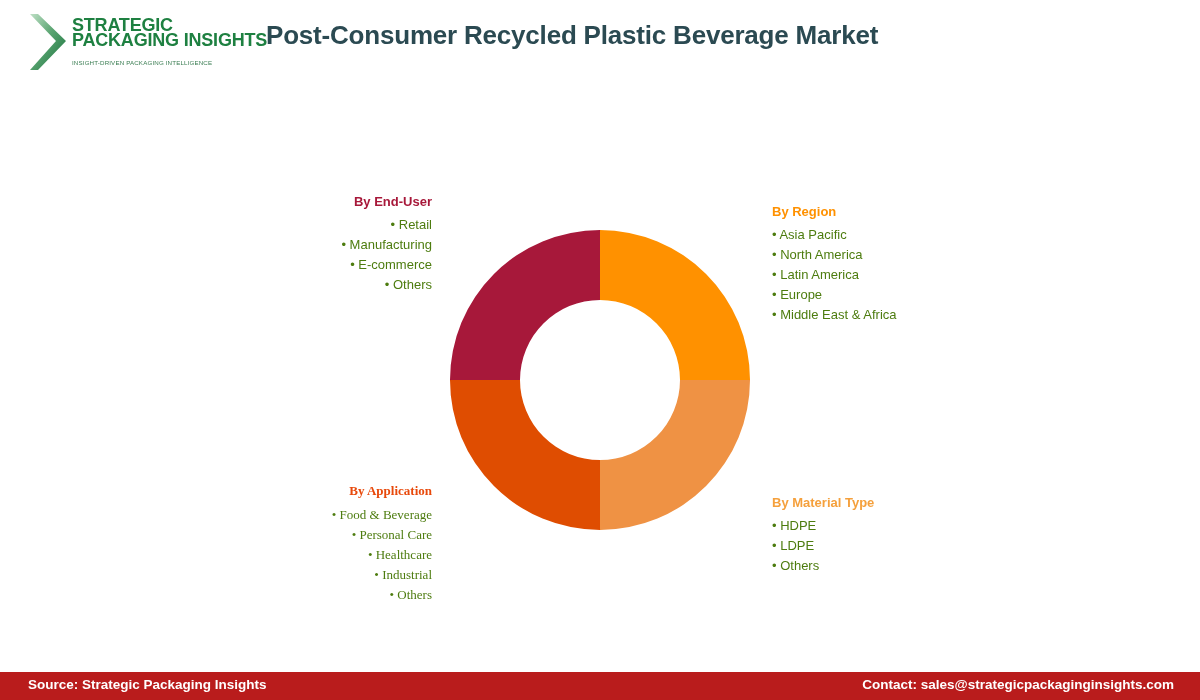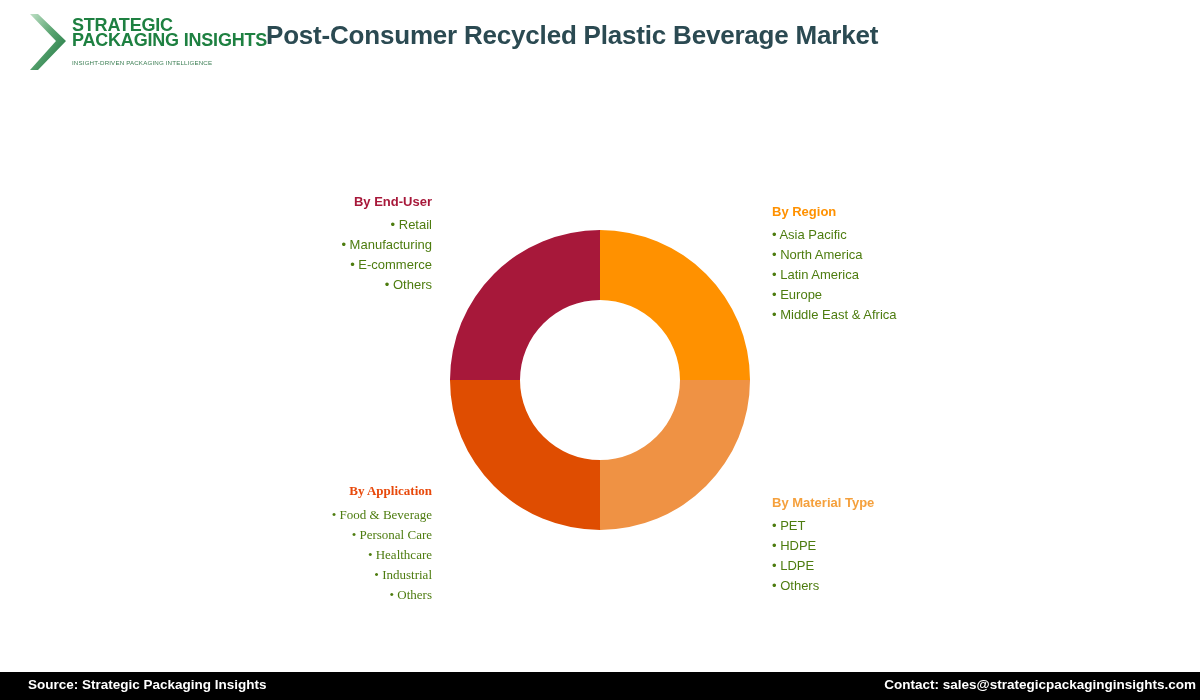--- a/index.html
+++ b/index.html
@@ -110,34 +110,34 @@
   #group-application { left: 186px;  top: 483px; width: 246px; font-family: Liberation Serif, serif; }
   #group-material    { left: 772px;  top: 485px; width: 260px; }
 
   
   #footer {
     position: absolute;
     left: 0;
     top: 672px;
     width: 1200px;
     height: 28px;
-    background: #000000;
+    background: #b91c1c;
   }
   #footer-source {
     position: absolute;
     left: 28px;
     top: 5px;
     font-size: 13.5px;
     font-weight: bold;
     color: #ffffff;
     white-space: nowrap;
   }
   #footer-contact {
     position: absolute;
-    right: 4px;
+    right: 26px;
     top: 5px;
     font-size: 13.5px;
     font-weight: bold;
     color: #ffffff;
     white-space: nowrap;
     margin-left: 24px;
   }
 </style>
 </head>
 <body>
@@ -206,21 +206,20 @@
       <li><span class="bullet">• </span><span>Personal Care</span></li>
       <li><span class="bullet">• </span><span>Healthcare</span></li>
       <li><span class="bullet">• </span><span>Industrial</span></li>
       <li><span class="bullet">• </span><span>Others</span></li>
     </ul>
 </div>
 
 <div class="seg-group align-left" id="group-material">
   <div class="seg-heading" style="color: rgb(245, 160, 60);">By Material Type</div>
   <ul class="seg-list">
-      <li><span class="bullet">• </span><span>PET</span></li>
       <li><span class="bullet">• </span><span>HDPE</span></li>
       <li><span class="bullet">• </span><span>LDPE</span></li>
       <li><span class="bullet">• </span><span>Others</span></li>
     </ul>
 </div>
 
 <div id="footer">
   <div id="footer-source">Source: Strategic Packaging Insights</div>
   <div id="footer-contact">Contact: sales@strategicpackaginginsights.com</div>
 </div>

